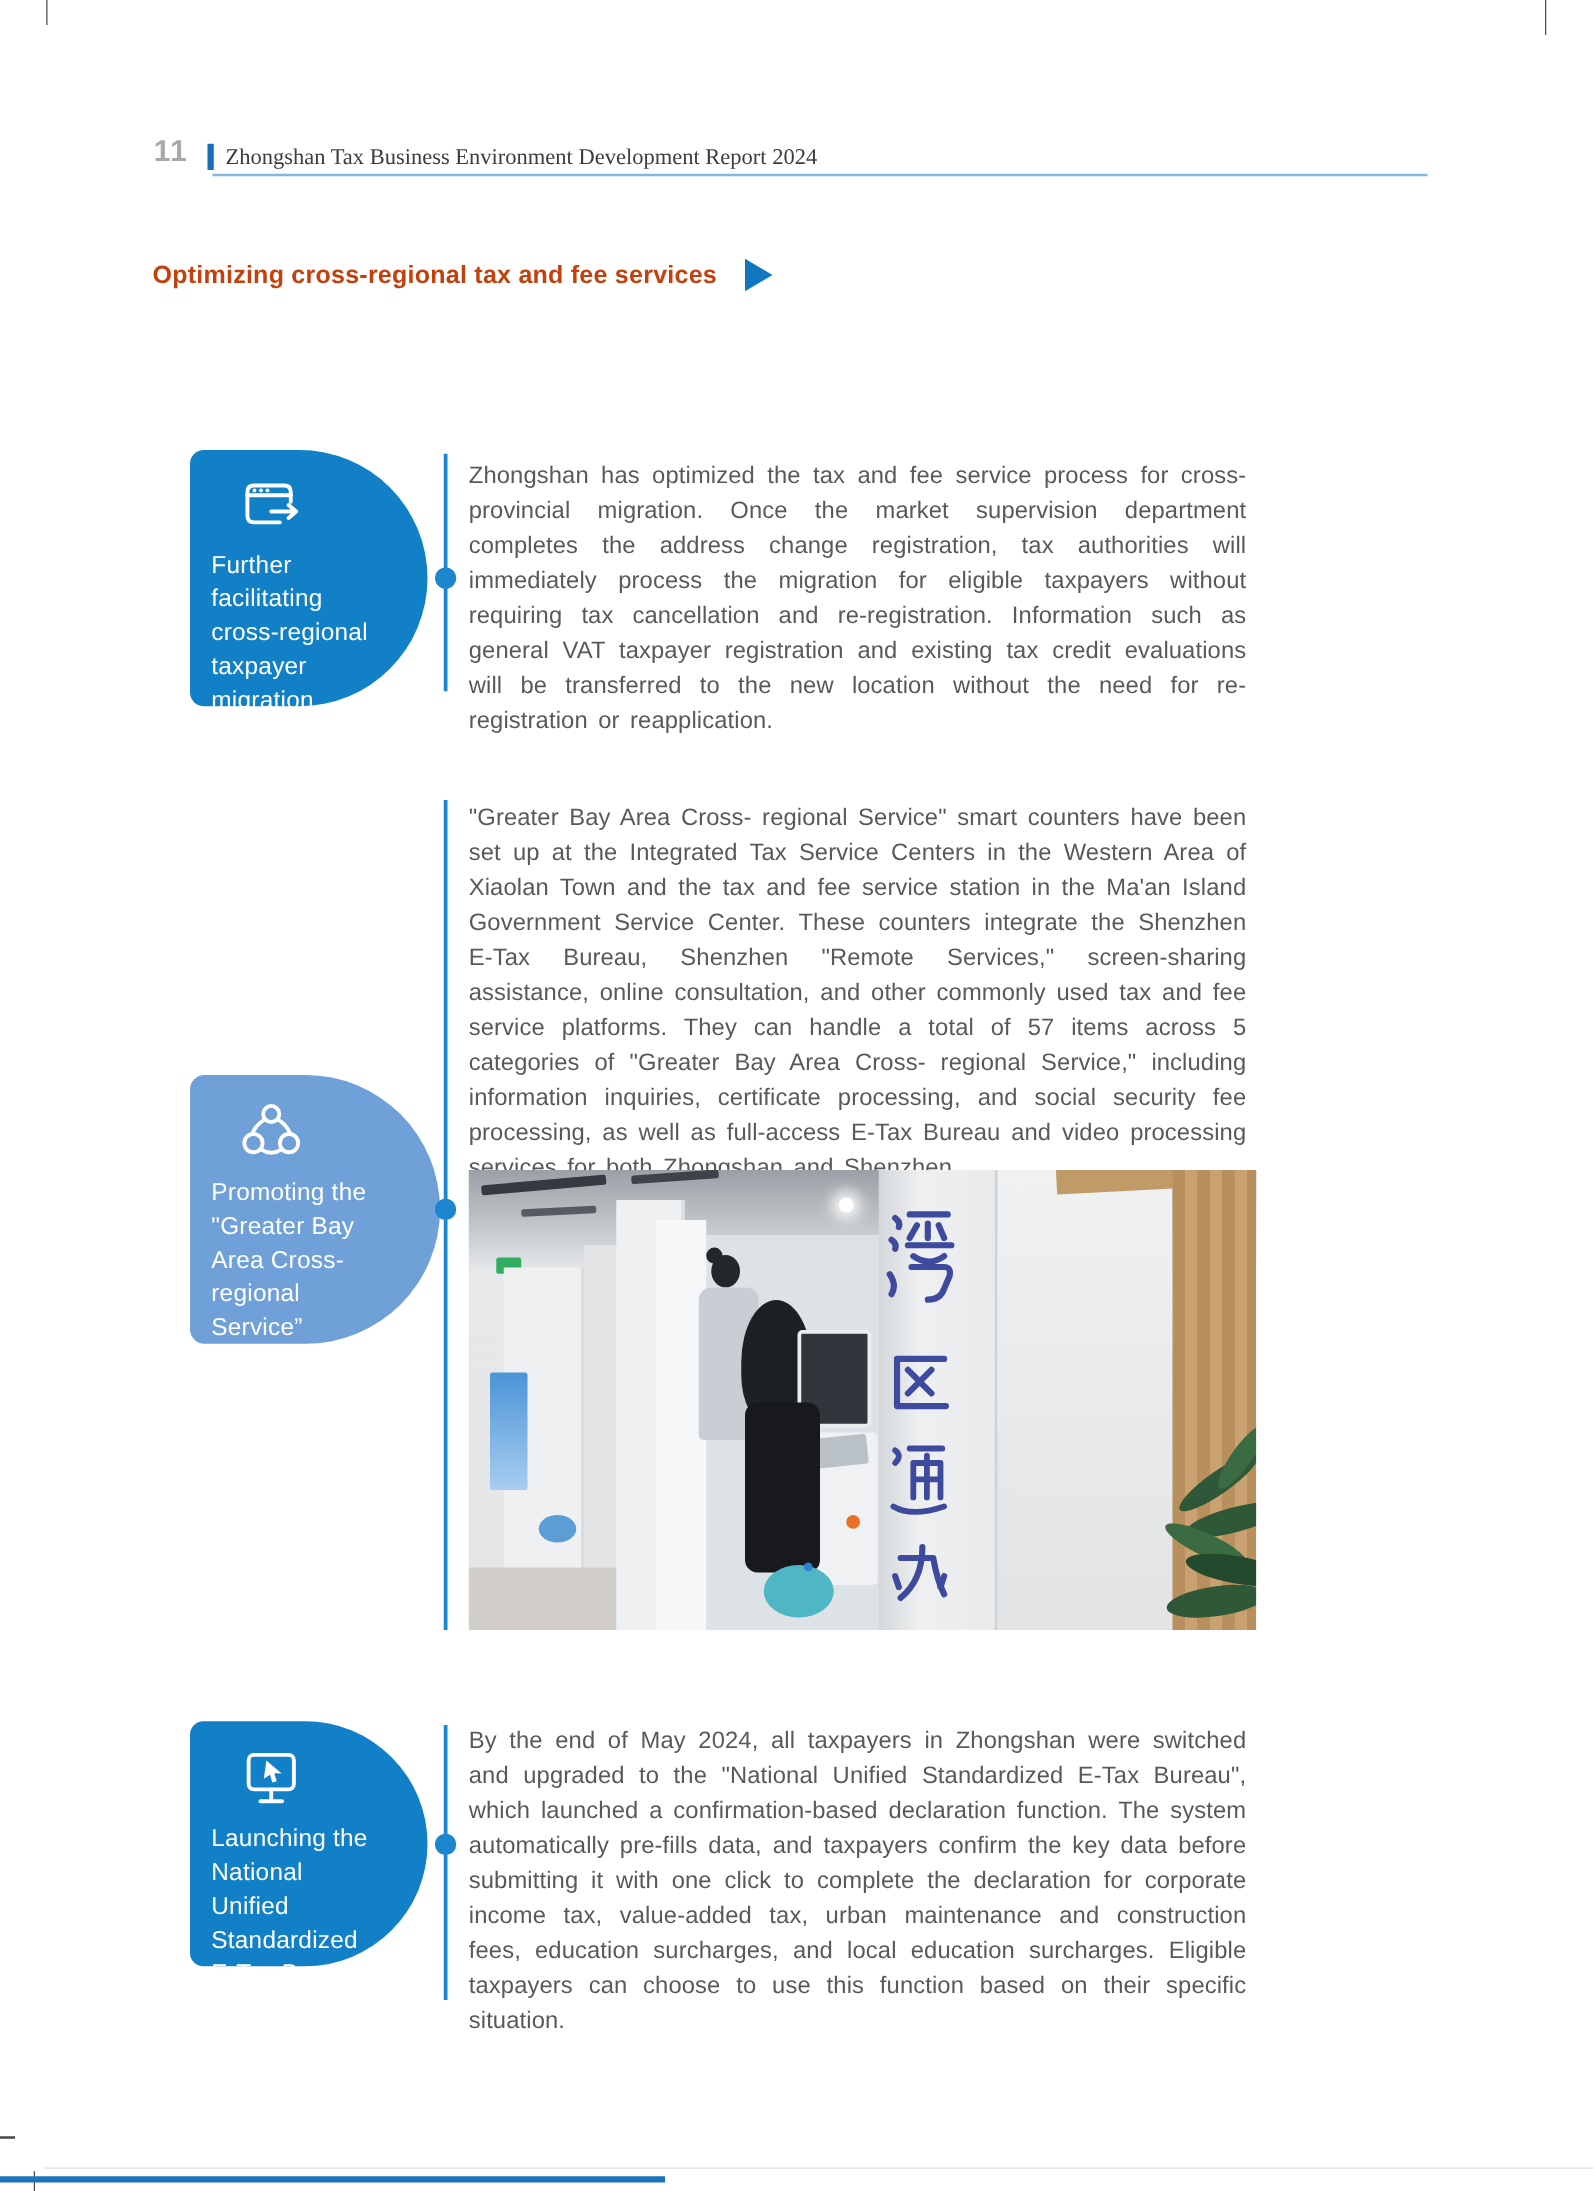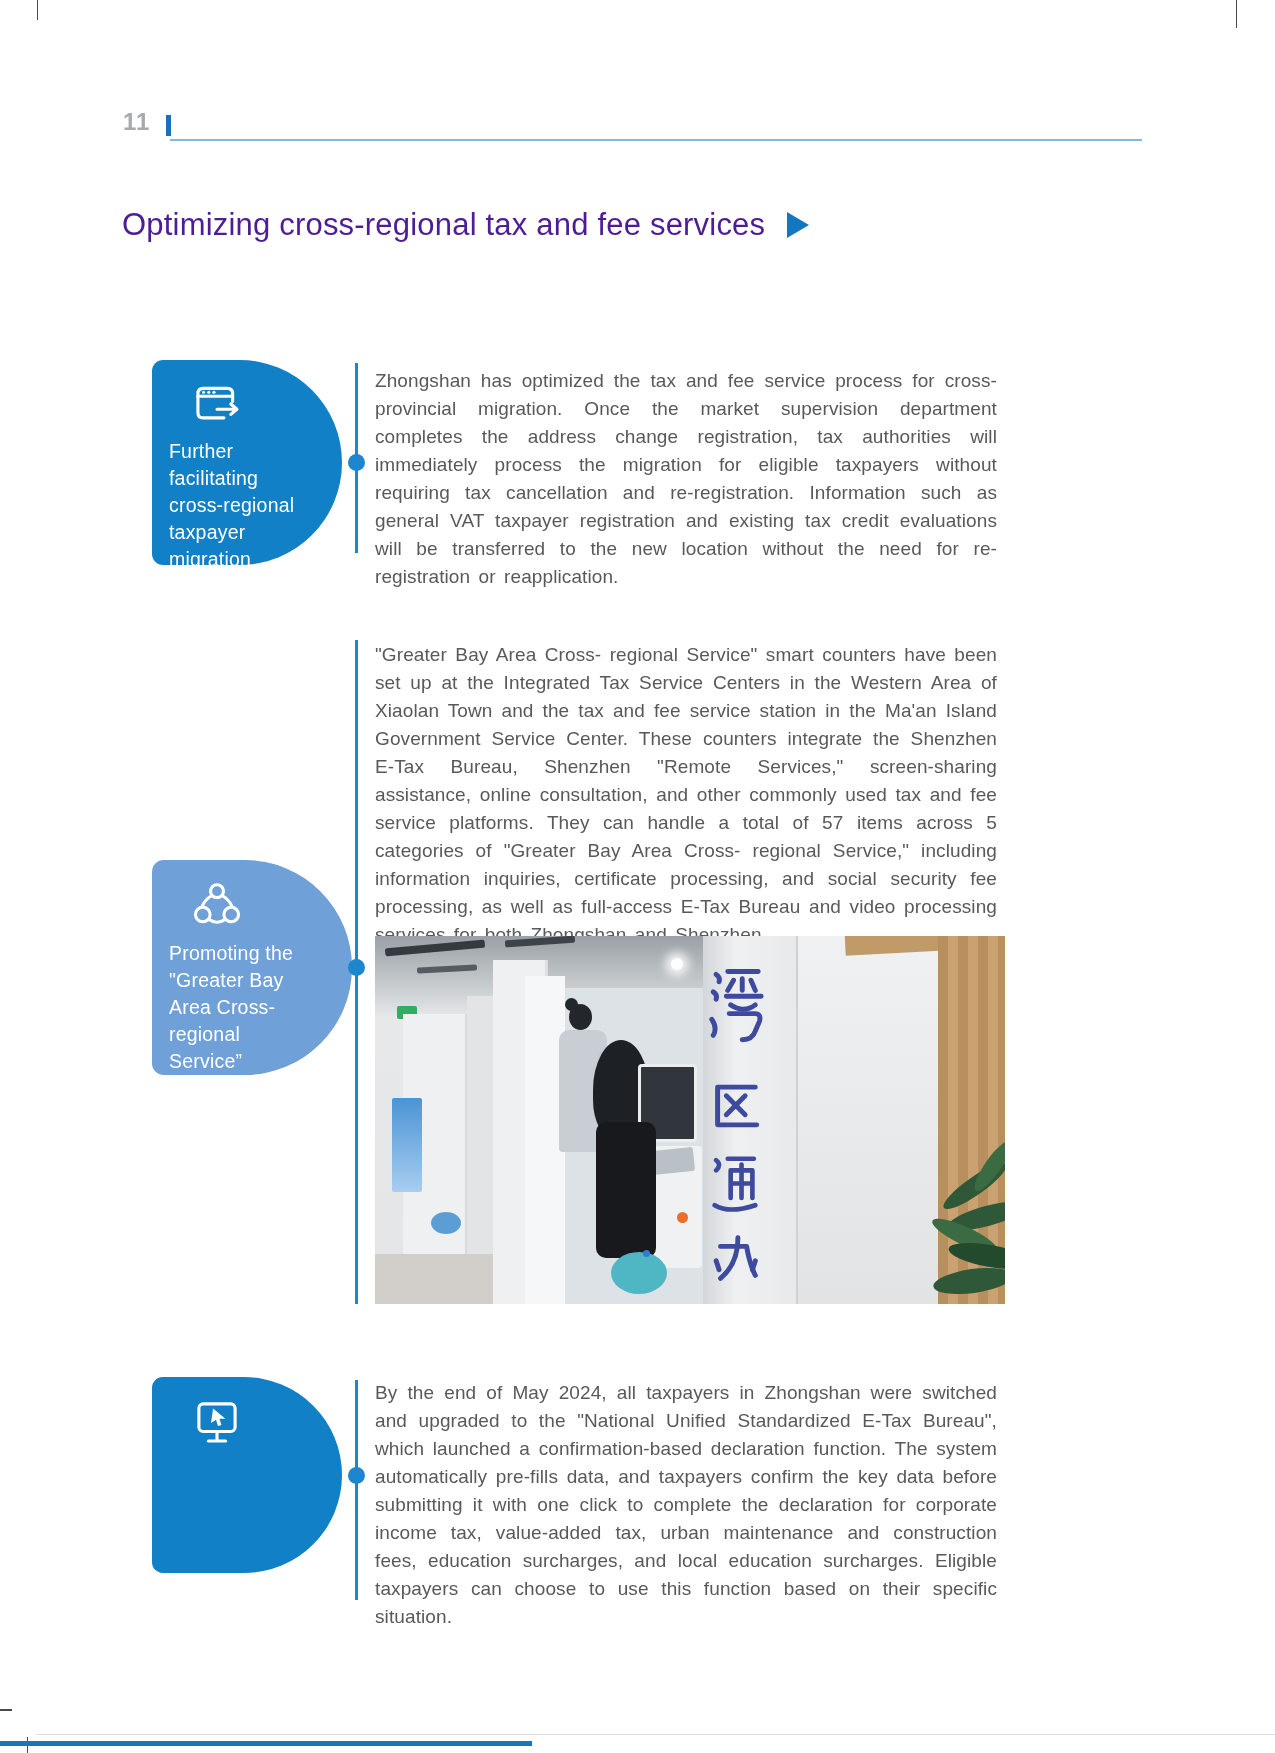--- a/index.html
+++ b/index.html
@@ -12,21 +12,21 @@
 
   
   .header{position:absolute;left:123px;top:108px;display:flex;align-items:flex-end;}
   .page-num{color:#a7a9ac;font-size:24px;font-weight:bold;letter-spacing:1px;}
   .header-bar{width:5px;height:21px;background:#1b6fb8;margin:0 9px 0 16px;}
   .header-title{font-family:"Liberation Serif",serif;font-size:18px;color:#3c3c3c;}
   .header-rule{position:absolute;left:170px;top:139px;width:972px;height:2px;background:#5c9fd4;opacity:.75;}
 
   
   .section-heading{position:absolute;left:122px;top:207px;display:flex;align-items:center;}
-  .section-heading .txt{color:#4c1d95;font-size:31px;font-weight:normal;letter-spacing:.2px;}
+  .section-heading .txt{color:#c2410c;font-size:20px;font-weight:bold;letter-spacing:.2px;}
   .tri{width:0;height:0;border-left:22px solid #1377bf;border-top:13px solid transparent;
        border-bottom:13px solid transparent;margin-left:22px;}
 
   
   .badge{position:absolute;left:140px;width:190px;color:#fff;
          border-radius:12px 110px 110px 12px;padding:16px 34px 0 17px;box-sizing:border-box;margin-left:12px;}
   .badge .icon{margin:4px 0 6px 22px;}
   .badge .label{font-size:19.5px;line-height:27px;letter-spacing:.2px;}
   .badge-dark{background:#1180c6;}
   .badge-light{background:#6fa0d8;}
@@ -84,20 +84,21 @@
 
   <div class="mark" style="left:37px;top:0;width:1px;height:20px;"></div>
   <div class="mark" style="left:1236px;top:0;width:1px;height:28px;"></div>
   <div class="mark" style="left:0;top:1709px;width:12px;height:2px;"></div>
   <div class="mark" style="left:27px;top:1737px;width:1px;height:16px;"></div>
   <div class="page-edge-bottom"></div>
 
   <div class="header">
     <span class="page-num">11</span>
     <span class="header-bar"></span>
+    <span class="header-title">Zhongshan Tax Business Environment Development Report 2024</span>
   </div>
   <div class="header-rule"></div>
 
   <div class="section-heading">
     <span class="txt">Optimizing cross-regional tax and fee services</span>
     <span class="tri"></span>
   </div>
 
   <div class="badge badge-dark" style="top:360px;height:205px;">
     <svg class="icon" width="52" height="48" viewBox="0 0 60 54">
@@ -208,19 +209,20 @@
 
   <div class="badge badge-dark" style="top:1377px;height:196px;">
     <svg class="icon" width="52" height="50" viewBox="0 0 60 58">
       <g fill="none" stroke="#ffffff" stroke-width="3.6" stroke-linecap="round" stroke-linejoin="round">
         <rect x="9" y="8" width="42" height="32" rx="5"></rect>
         <path d="M30 40 V49"></path>
         <path d="M20 51 H40"></path>
       </g>
       <path fill="#ffffff" d="M24 14 l0 17 5.2-4.5 3.2 7 3.8-1.8 -3.2-7 6.8-0.8 z" transform="rotate(8 30 24)"></path>
     </svg>
+    <div class="label">Launching the National Unified Standardized E-Tax Bureau</div>
   </div>
   <div class="vline" style="top:1380px;height:220px;"></div>
   <div class="vdot" style="top:1467px;"></div>
   <div class="para" style="top:1379px;">By the end of May 2024, all taxpayers in Zhongshan were switched and upgraded to the "National Unified Standardized E-Tax Bureau", which launched a confirmation-based declaration function. The system automatically pre-fills data, and taxpayers confirm the key data before submitting it with one click to complete the declaration for corporate income tax, value-added tax, urban maintenance and construction fees, education surcharges, and local education surcharges. Eligible taxpayers can choose to use this function based on their specific situation.</div>
 
   <div class="footer-line"></div>
 </div>
 
 </body></html>

